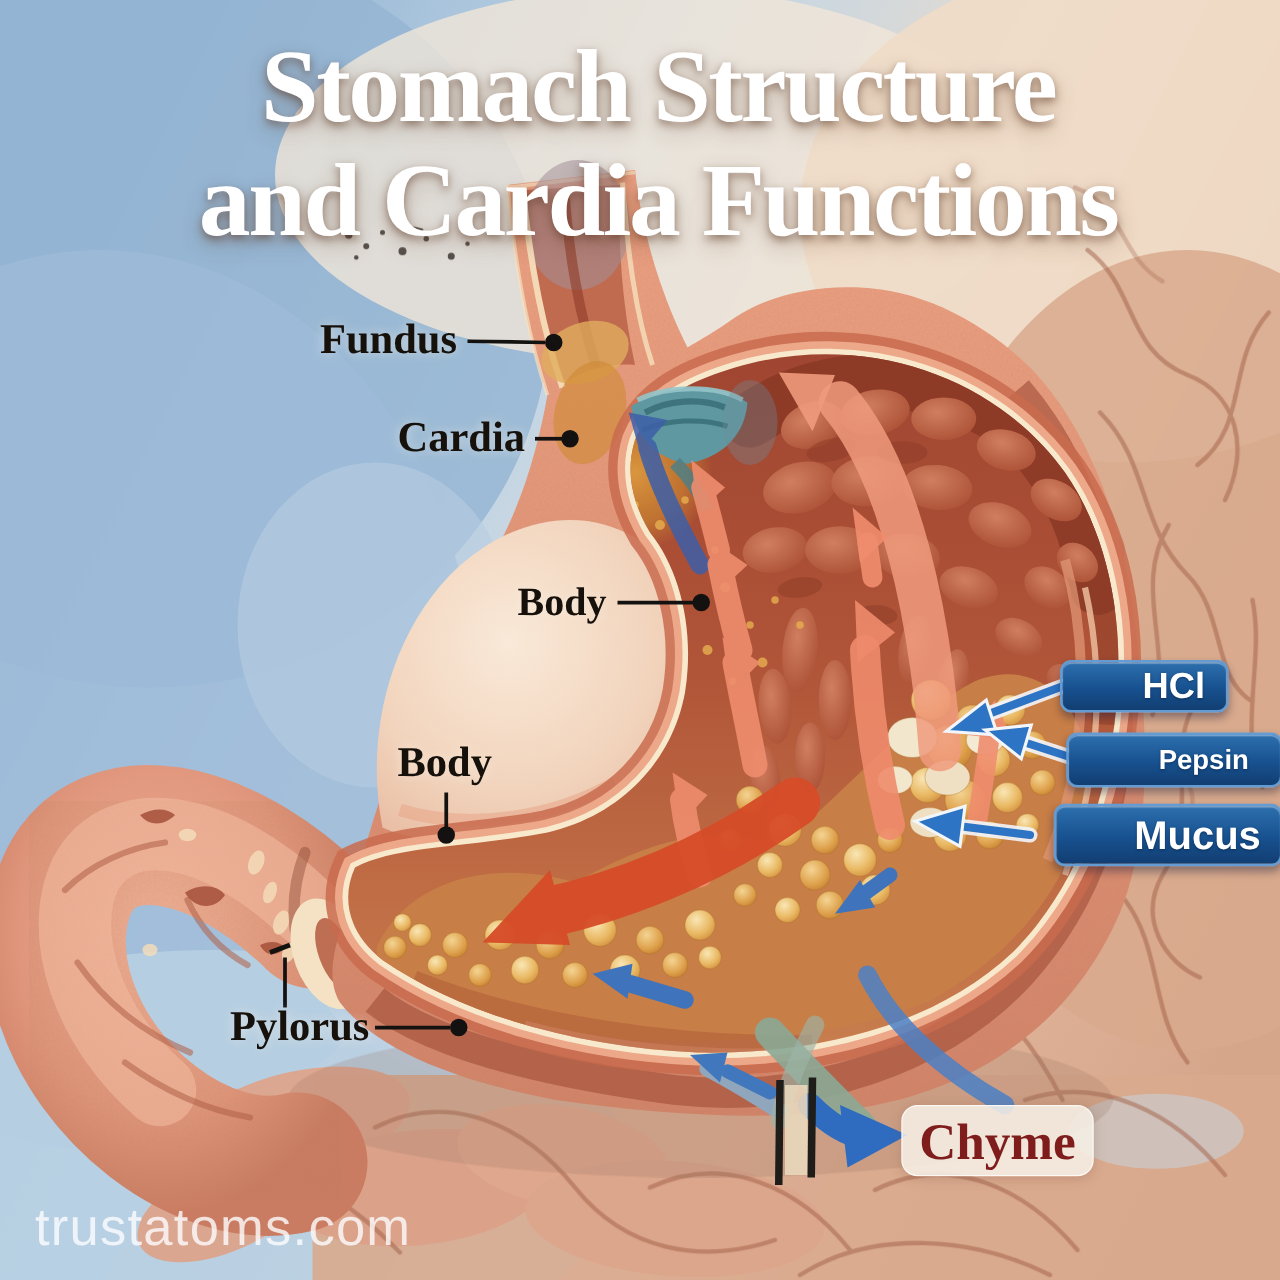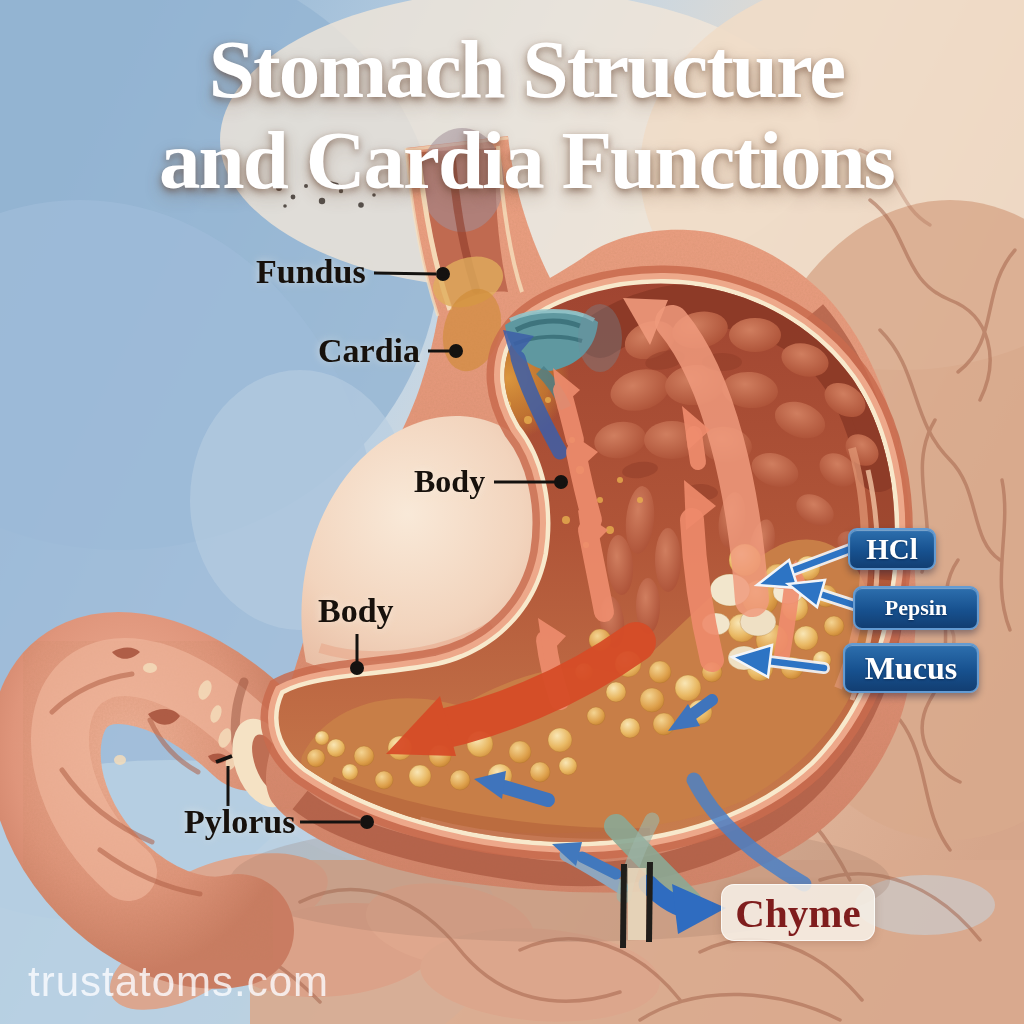--- a/index.html
+++ b/index.html
@@ -5,25 +5,25 @@
   html,body{margin:0;padding:0;background:#222;}
   #stage{position:relative;width:1024px;height:1024px;overflow:hidden;
          font-family:"Liberation Serif",serif;background:#cfd9e2;}
   #stage svg{position:absolute;left:0;top:0;}
   .title{position:absolute;top:24px;left:0;right:0;text-align:center;
          font-weight:700;font-size:83px;line-height:1.1;letter-spacing:-2px;color:#ffffff;
          text-shadow:0 3px 7px rgba(95,58,38,.55),0 7px 18px rgba(95,58,38,.30);padding-left:29px;}
   .anat{position:absolute;font-weight:700;font-size:34px;color:#17110c;white-space:nowrap;
         text-shadow:0 0 9px rgba(250,244,232,.55);}
   .co{position:absolute;display:flex;align-items:center;justify-content:center;
-      color:#fff;font-weight:700;font-family:Liberation Serif, serif;
+      color:#fff;font-weight:700;font-family:Liberation Sans, sans-serif;
       background:linear-gradient(180deg,#2d6fae,#17518f 55%,#123e72);
       border:2px solid #649bd2;border-radius:9px;
       box-shadow:0 4px 7px rgba(20,25,55,.4),inset 0 1px 1px rgba(255,255,255,.4);
-      text-shadow:0 1px 2px rgba(0,20,50,.5);}
+      text-shadow:0 1px 2px rgba(0,20,50,.5);padding-left:47px;}
   .co-hcl{left:848px;top:528px;width:84px;height:38px;font-size:29px;}
   .co-pepsin{left:853px;top:586px;width:122px;height:40px;font-size:22px;}
   .co-mucus{left:820px;top:643px;width:132px;height:46px;font-size:32px;margin-left:23px;}
   .chyme{position:absolute;left:721px;top:884px;width:152px;height:55px;
          display:flex;align-items:center;justify-content:center;
          background:rgba(247,241,232,.86);border:1px solid rgba(255,255,255,.7);
          border-radius:13px;color:#7f1d1d;font-weight:700;font-size:41px;
          box-shadow:0 2px 9px rgba(120,80,60,.25);}
   .wm{position:absolute;left:28px;top:958px;font-family:"Liberation Sans",sans-serif;
       font-weight:400;font-size:42px;letter-spacing:1px;color:rgba(252,252,255,.8);}

